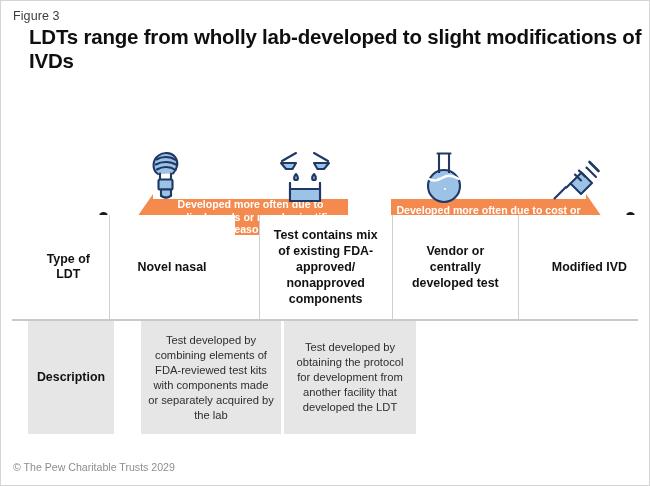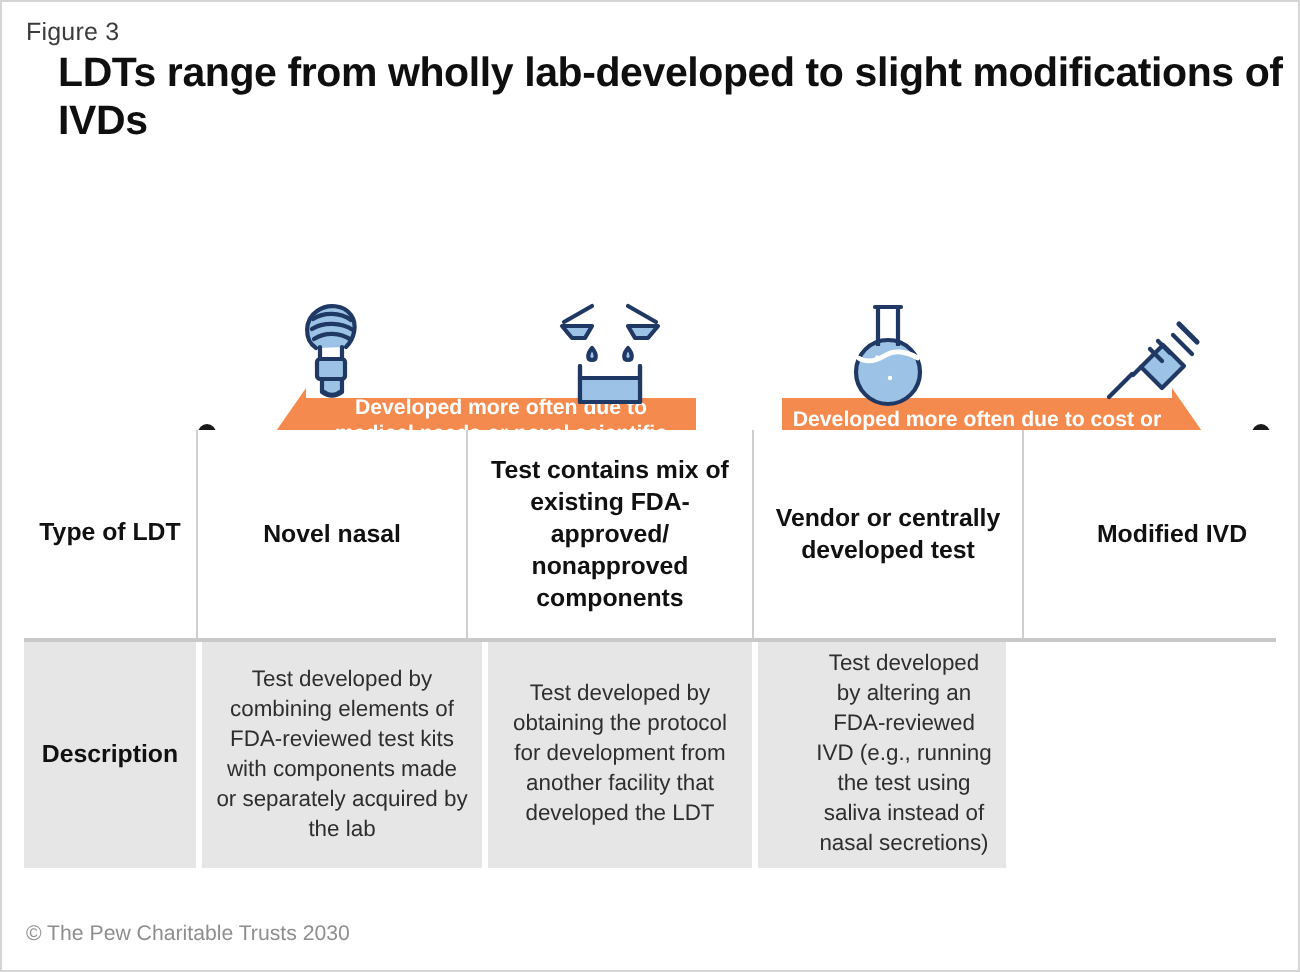--- a/index.html
+++ b/index.html
@@ -170,23 +170,23 @@
     text-align: center;
     padding: 4px 7px;
     border-left: 1px solid #cfcfcf;
   }
   .tcell.first { border-left: none; }
   .trow.desc-row .tcell {
     border-left: 3px solid #ffffff;
   }
   .trow.desc-row .tcell.first { border-left: none; }
 
-  .col-label { width: 86px; }
+  .col-label { width: 86px; margin-left: 16px; }
   .col-1     { width: 135px; }
-  .col-2     { width: 143px; }
+  .col-2     { width: 143px; margin-left: 24px; }
   .col-3     { width: 135px; }
   .col-4     { width: 127px; padding-left: 29px; }
 
   .row-label-text {
     font-size: 12.4px;
     font-weight: bold;
     color: #111111;
     line-height: 1.25;
   }
   .head-text {
@@ -340,21 +340,18 @@
     <div class="trow desc-row">
       <div class="tcell first col-label">
         <span class="row-label-text">Description</span>
       </div>
       <div class="tcell col-2">
         <span class="desc-text">Test developed by combining elements of FDA-reviewed test kits with components made or separately acquired by the lab</span>
       </div>
       <div class="tcell col-3">
         <span class="desc-text">Test developed by obtaining the protocol for development from another facility that developed the LDT</span>
       </div>
-      <div class="tcell col-4">
-        <span class="desc-text">Test developed by altering an FDA-reviewed IVD (e.g., running the test using saliva instead of nasal secretions)</span>
-      </div>
     </div>
   </div>
 
-  <div class="footer-credit">© The Pew Charitable Trusts 2030</div>
+  <div class="footer-credit">© The Pew Charitable Trusts 2029</div>
 
 </div>
 
 </body></html>

